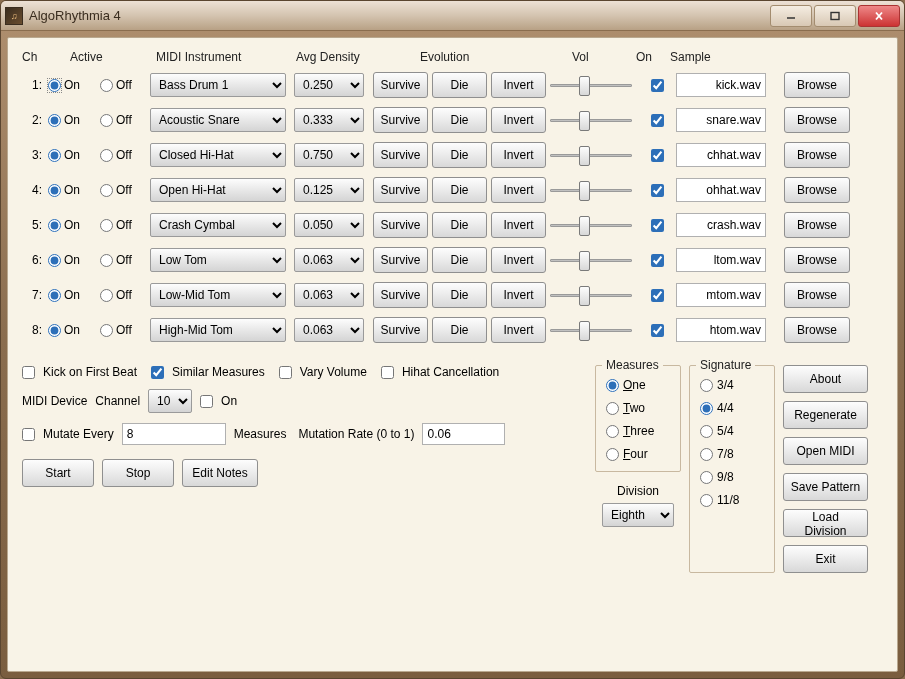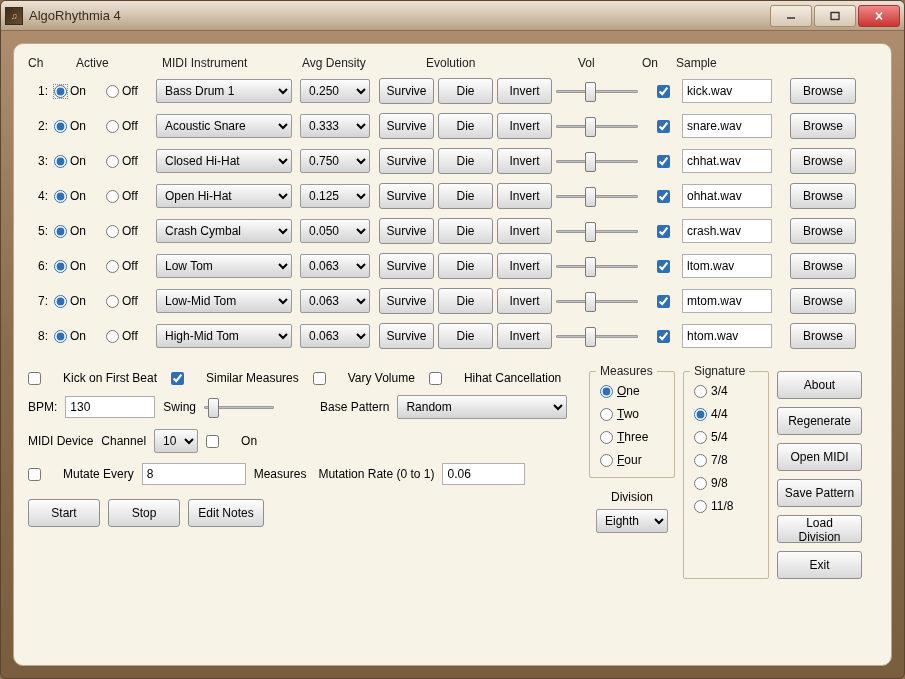--- a/index.html
+++ b/index.html
@@ -43,23 +43,23 @@
   border-radius: 3px;
   display: flex; align-items: center; justify-content: center;
   color: #3a3a3a;
 }
 .winbtn.close { background: linear-gradient(180deg, #e88 0%, #c33 100%); color: #fff; border-color: #a33; }
 .winbtn svg { width: 14px; height: 10px; }
 
 .client {
   flex: 1;
   background: #f8f3e7;
-  margin: 12px;
+  margin: 6px;
   border: 1px solid #b9a88f;
-  border-radius: 10px;
+  border-radius: 2px;
   padding: 12px 14px;
   overflow: hidden;
 }
 .headers {
   display: grid;
   grid-template-columns: 28px 94px 140px 75px 165px 88px 30px 104px 66px;
   gap: 4px;
   margin-bottom: 8px;
   color: #222;
 }
@@ -121,25 +121,25 @@
 input[type=range]::-moz-range-thumb {
   width: 11px; height: 20px;
   background: linear-gradient(180deg, #fdfdfd, #d8d8d8);
   border: 1px solid #7a7a7a; border-radius: 2px;
 }
 .onchk { display: flex; justify-content: center; }
 input.sample-field, input.text-field {
   height: 24px; border: 1px solid #b0b0b0; padding: 2px 4px;
   font-family: inherit; font-size: 12px; background: #fff;
 }
-input.sample-field { width: 90px; }
+input.sample-field { width: 90px; text-align: right; }
 .bottom-area { display: flex; margin-top: 22px; gap: 8px; }
 .left-controls { flex: 1; display: flex; flex-direction: column; gap: 10px; }
 .chk-row { display: flex; gap: 14px; align-items: center; }
-.chk-row label, .inline-chk { display: flex; align-items: center; gap: 22px; cursor: pointer; }
+.chk-row label, .inline-chk { display: flex; align-items: center; gap: 8px; cursor: pointer; }
 .form-row { display: flex; align-items: center; gap: 8px; }
 .form-row .lbl { }
 input.bpm-field { width: 90px; height: 22px; }
 input.swing { width: 70px; }
 select.basepattern { width: 170px; height: 24px; }
 select.mididev { width: 220px; height: 24px; }
 select.channel { width: 44px; height: 24px; }
 input.mutate-val { width: 104px; height: 22px; }
 input.mutrate { width: 83px; height: 22px; }
 .action-btns { display: flex; gap: 8px; margin-top: 4px; }
@@ -419,31 +419,20 @@
           <label class="inline-chk">
             <input type="checkbox" id="varyvol" style="">
               <span>Vary Volume</span>
           </label>
           <label class="inline-chk">
             <input type="checkbox" id="hihat" style="">
               <span>Hihat Cancellation</span>
           </label>
         </div>
 
-        <div class="form-row">
-          <span class="lbl">BPM:</span>
-          <input class="text-field bpm-field" value="130" style="">
-          <span class="lbl">Swing</span>
-          <input type="range" class="swing" min="0" max="100" value="5" style="">
-          <span style="width:30px"></span>
-          <span class="lbl">Base Pattern</span>
-          <select class="combo basepattern">
-            <option>Random</option>
-          </select>
-        </div>
 
         <div class="form-row">
           <span class="lbl">MIDI Device</span>
           <span class="lbl">Channel</span>
           <select class="combo channel">
             <option>10</option>
           </select>
           <label class="inline-chk">
             <input type="checkbox" id="chon" style="">
               <span>On</span>

